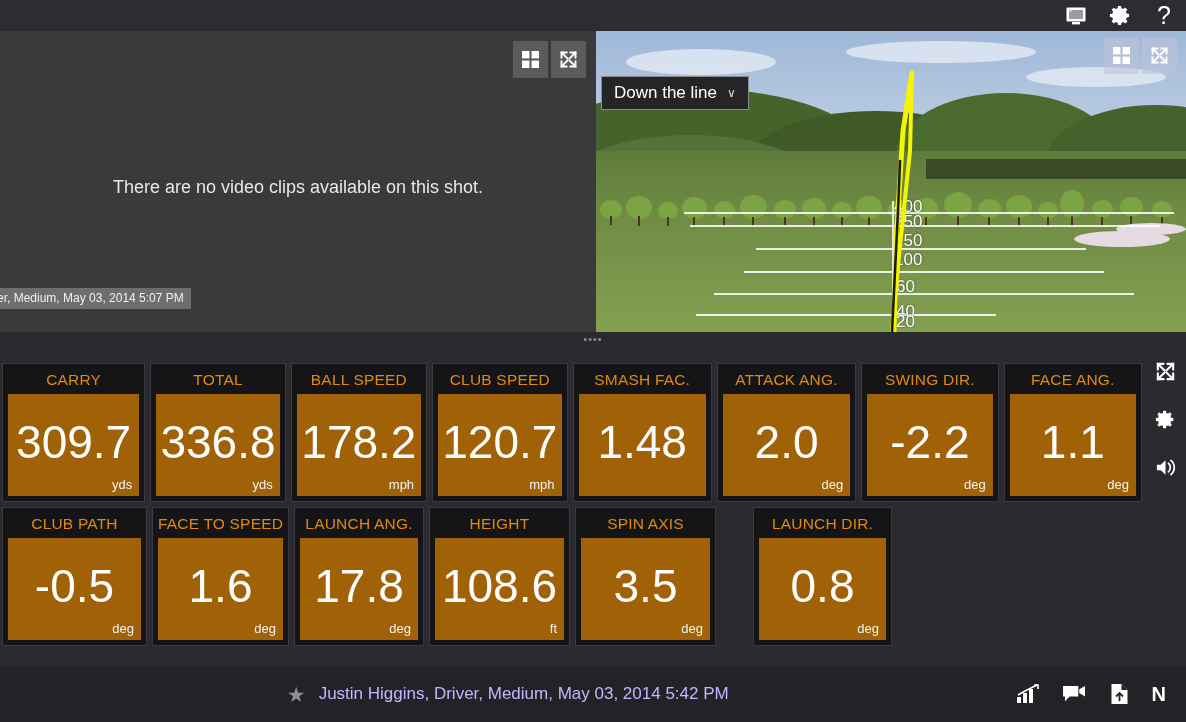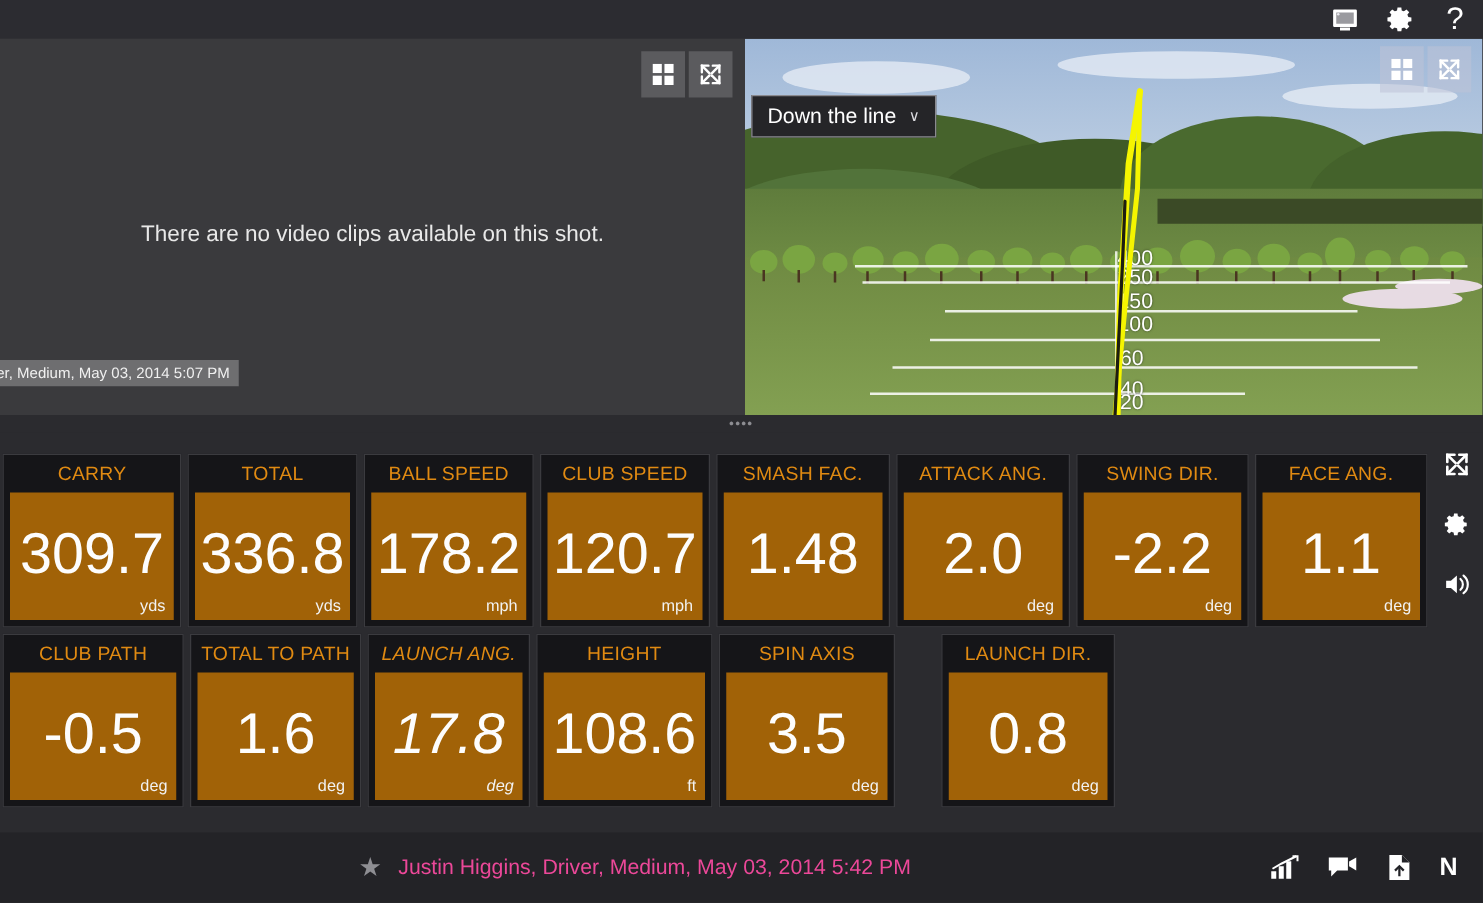--- a/index.html
+++ b/index.html
@@ -151,21 +151,21 @@
   
   #bottombar {
     position: absolute; left: 0; bottom: 0; width: 1186px; height: 56px;
     background: #232327;
     display: flex; align-items: center;
   }
   #bottombar .bb-center {
     flex: 1; display: flex; align-items: center; justify-content: center; gap: 13px;
   }
   #bottombar .star { color: #8e8e93; font-size: 21px; line-height: 1; }
-  #bottombar .shotinfo { color: #ec4899; font-size: 17px; }
+  #bottombar .shotinfo { color: #c4b5fd; font-size: 17px; }
   #bottombar .bb-right { display: flex; align-items: center; gap: 22px; padding-right: 20px; }
   #bottombar .bb-icon { color: #fff; display: flex; align-items: center; justify-content: center; }
   .n-glyph { color: #fff; font-size: 20px; font-weight: 700; }
 </style>
 </head>
 <body>
 
 <div id="topbar">
   <div class="tb-icon">
     <svg width="22" height="20" viewBox="0 0 22 20" fill="none">
@@ -395,27 +395,27 @@
     </div>
   <div class="tilerow" id="row2">
       <div class="tile" style="width: 145px;">
         <div class="t-label">CLUB PATH</div>
         <div class="t-body">
           <div class="t-value">-0.5</div>
           <div class="t-unit">deg</div>
         </div>
       </div>
       <div class="tile" style="width: 137px;">
-        <div class="t-label">TOTAL TO PATH</div>
+        <div class="t-label">FACE TO SPEED</div>
         <div class="t-body">
           <div class="t-value">1.6</div>
           <div class="t-unit">deg</div>
         </div>
       </div>
-      <div class="tile" style="width: 130px; font-style: italic;">
+      <div class="tile" style="width: 130px;">
         <div class="t-label">LAUNCH ANG.</div>
         <div class="t-body">
           <div class="t-value">17.8</div>
           <div class="t-unit">deg</div>
         </div>
       </div>
       <div class="tile" style="width: 141px;">
         <div class="t-label">HEIGHT</div>
         <div class="t-body">
           <div class="t-value">108.6</div>

